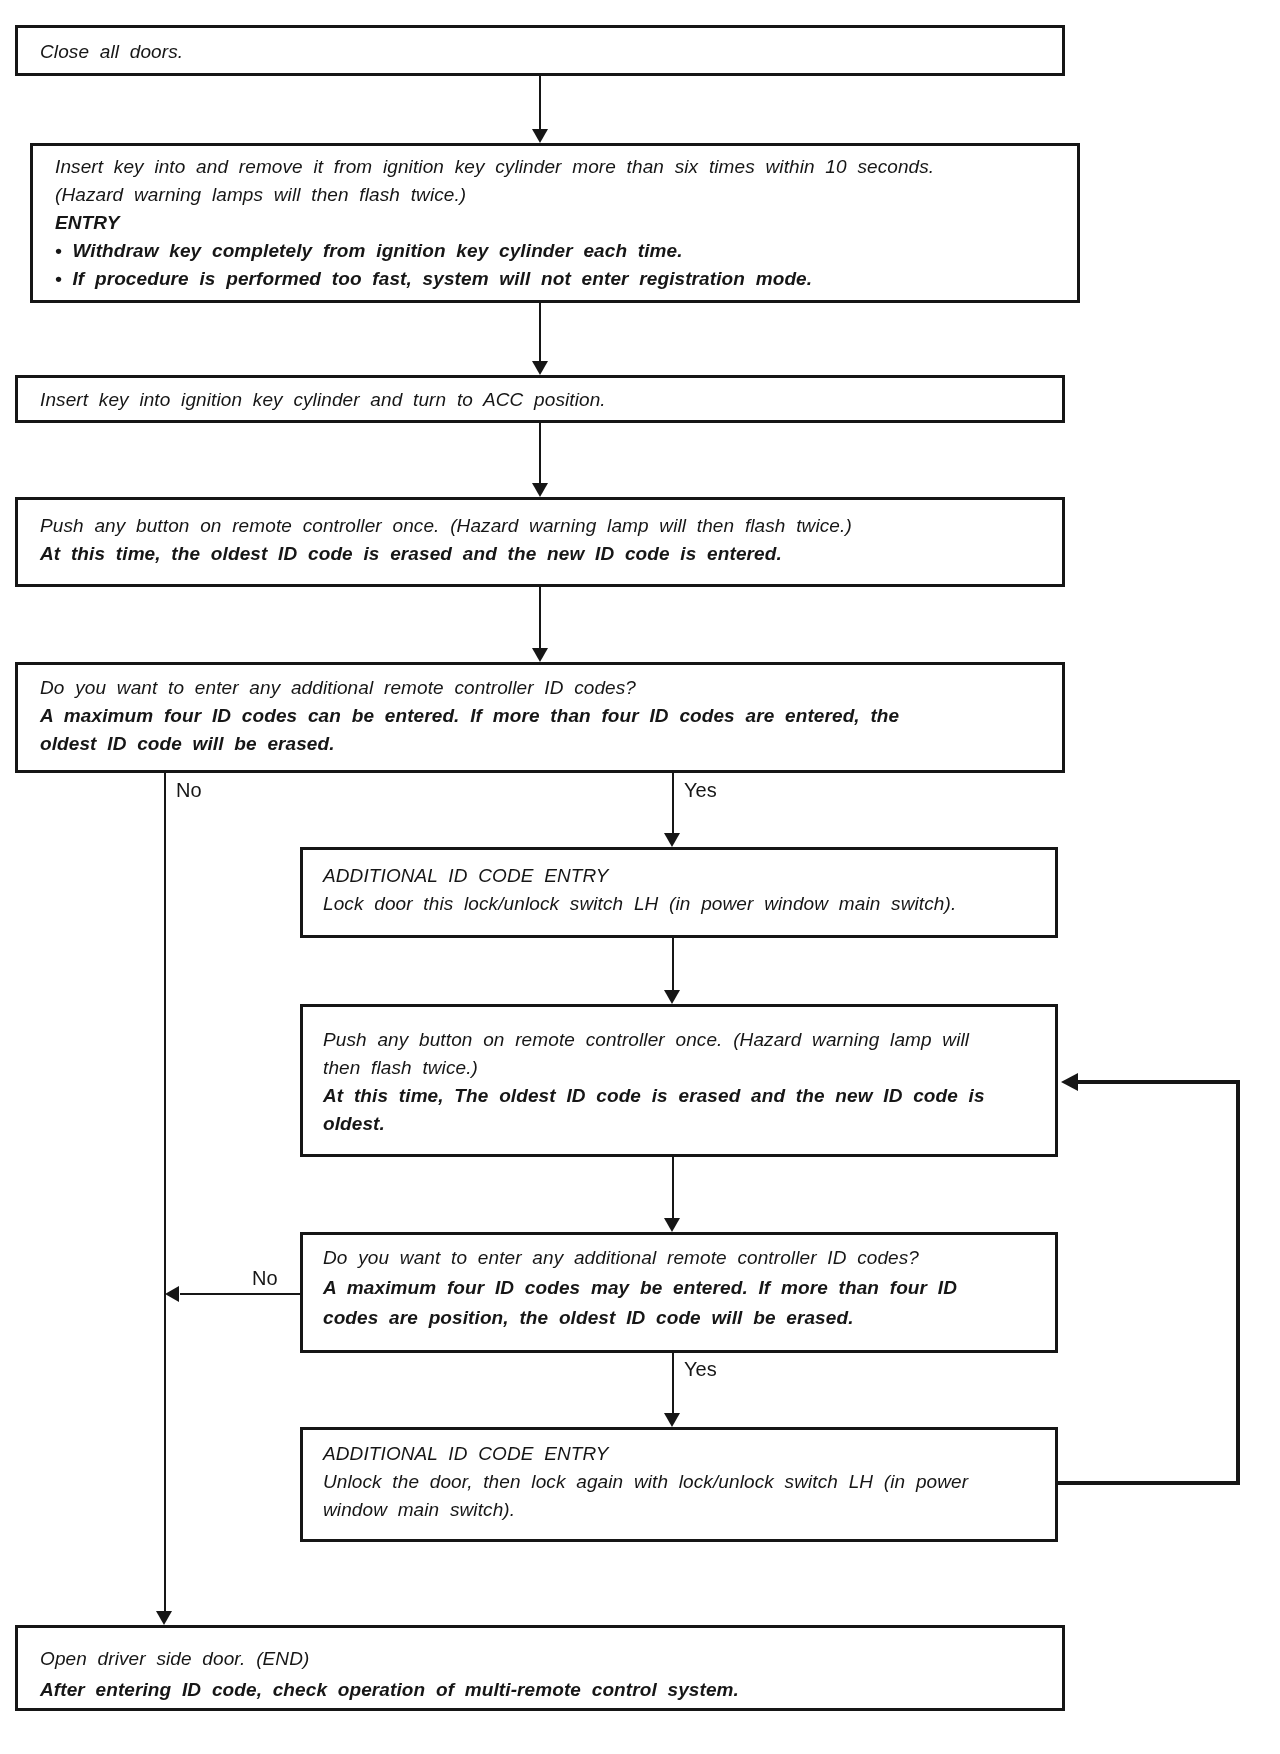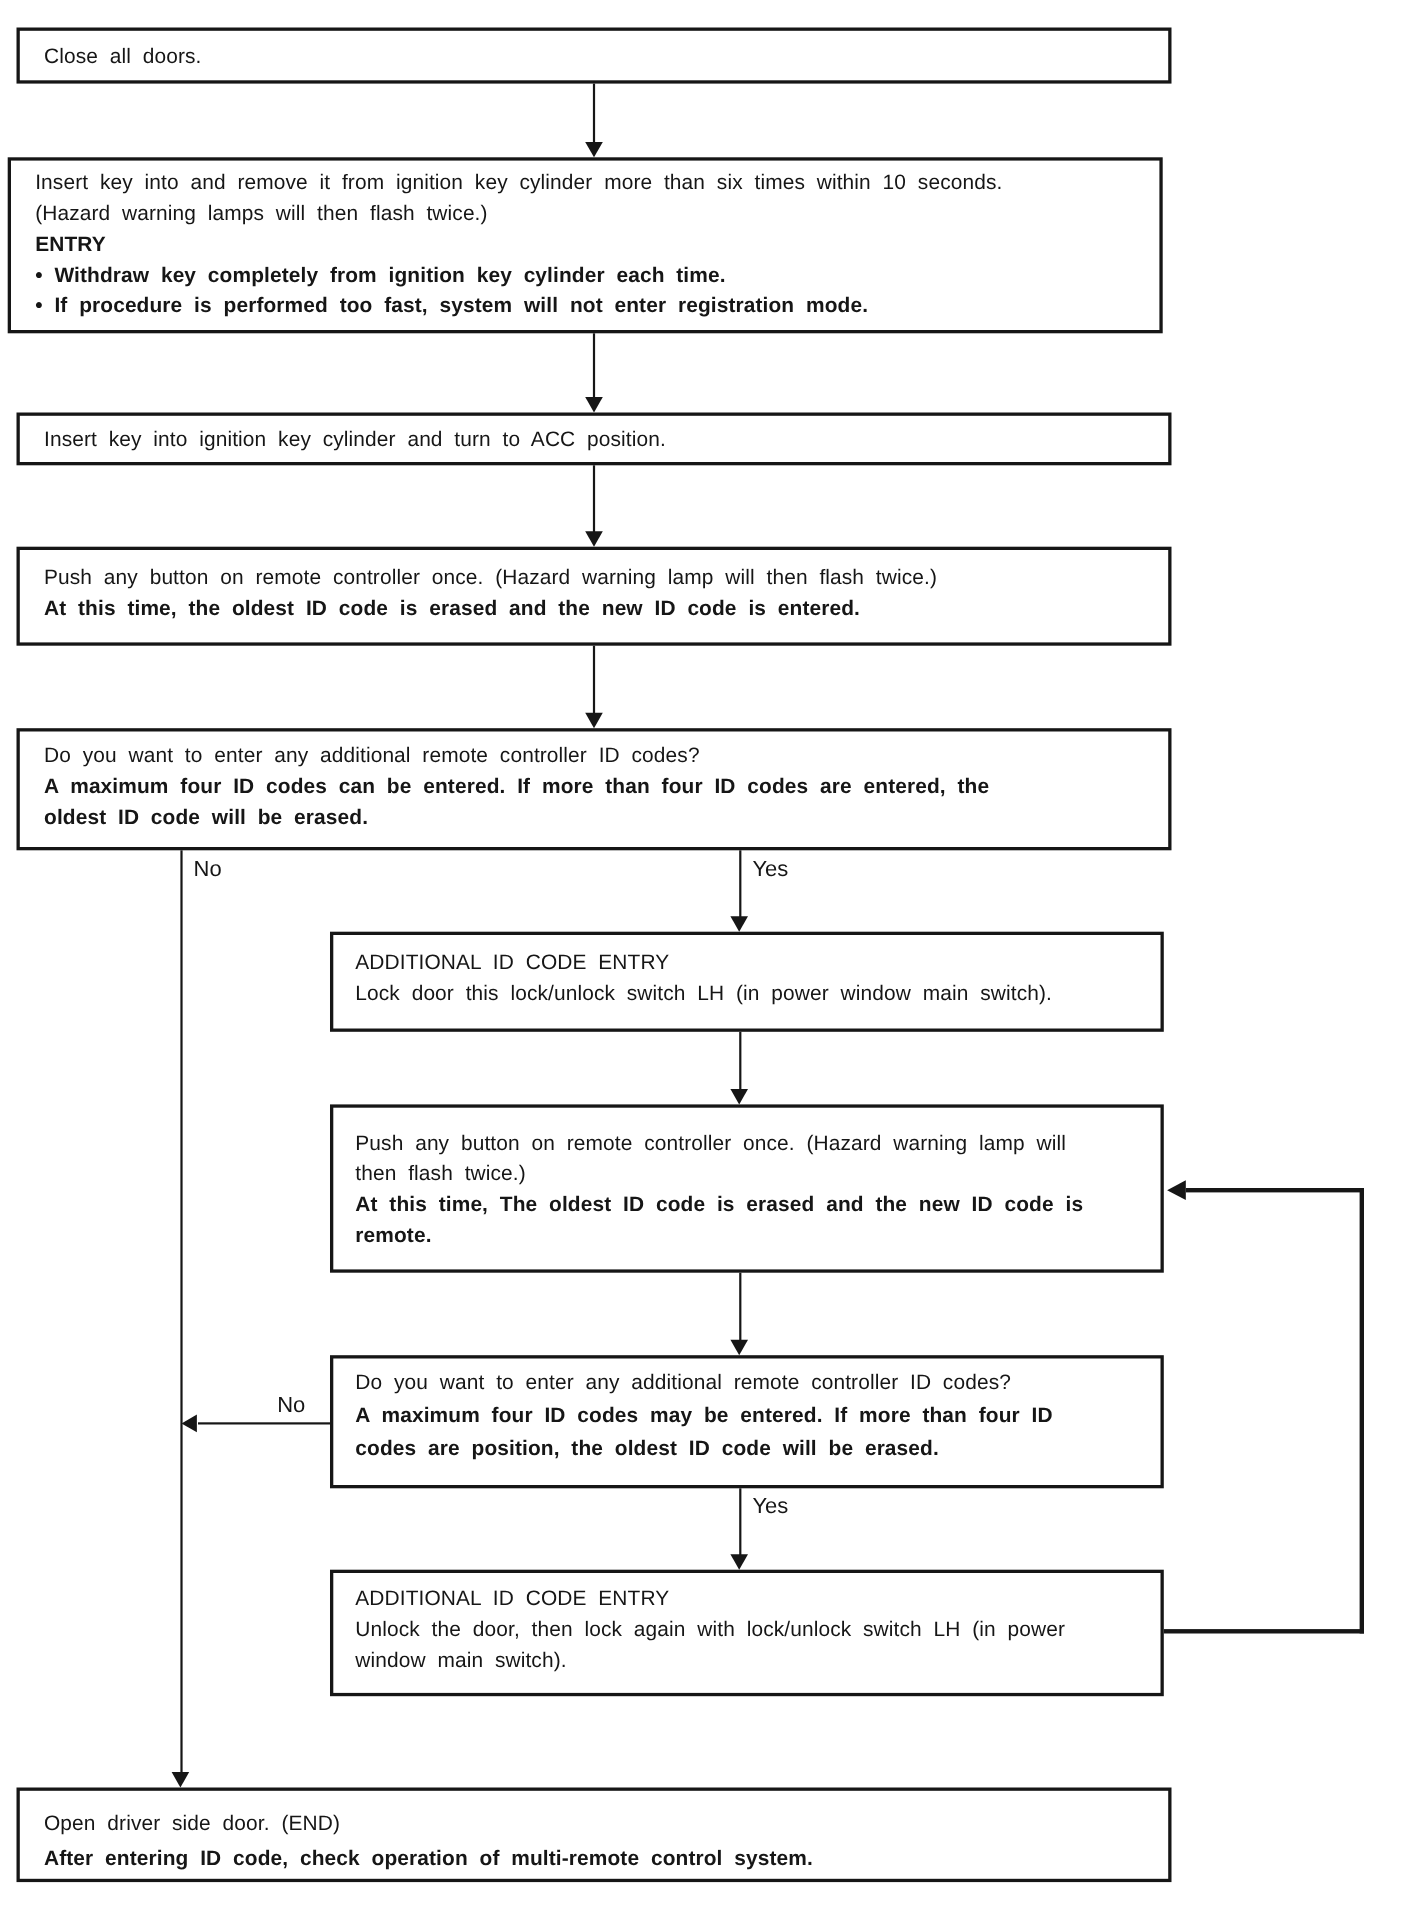--- a/index.html
+++ b/index.html
@@ -2,40 +2,40 @@
 <html><head>
 <meta charset="utf-8">
 <style>
   html,body{margin:0;padding:0;background:#e8e8e8;}
   #canvas{
     position:relative;width:1280px;height:1754px;background:#ffffff;
     font-family:"Liberation Sans","DejaVu Sans",sans-serif;color:#161616;
     overflow:hidden;
   }
   .box{
-    position:absolute;box-sizing:border-box;border:3px solid #161616;background:#ffffff;
+    position:absolute;box-sizing:border-box;border:3px solid #161616;background:#ffffff;font-style:italic;
   }
   .ln{
     margin:0;font-size:19px;line-height:28px;color:#161616;
     word-spacing:0.28em;letter-spacing:0.1px;white-space:normal;
   }
   .b{font-weight:bold;}
   .vline,.hline{position:absolute;background:#161616;}
   .arr-d{position:absolute;width:0;height:0;
     border-left:8px solid transparent;border-right:8px solid transparent;
     border-top:14px solid #161616;}
   .arr-l{position:absolute;width:0;height:0;
     border-top:8px solid transparent;border-bottom:8px solid transparent;
     border-right:14px solid #161616;}
   .arr-l.big{border-top-width:9px;border-bottom-width:9px;border-right-width:17px;}
   .lbl{position:absolute;font-size:20px;line-height:24px;color:#161616;}
 
   
   #box-close      {left:15px; top:25px;  width:1050px;height:51px; padding:10px 22px 0 22px;}
-  #box-insert6    {left:7px; top:143px; width:1050px;height:160px;padding:7px 22px 0 22px;}
+  #box-insert6    {left:30px; top:143px; width:1050px;height:160px;padding:7px 22px 0 22px;}
   #box-acc        {left:15px; top:375px; width:1050px;height:48px; padding:8px 22px 0 22px;}
   #box-push1      {left:15px; top:497px; width:1050px;height:90px; padding:12px 22px 0 22px;}
   #box-decision1  {left:15px; top:662px; width:1050px;height:111px;padding:9px 22px 0 22px;}
   #box-end        {left:15px; top:1625px;width:1050px;height:86px; padding:15px 22px 0 22px;}
   #box-end .ln    {line-height:31px;}
   
   #box-entry1     {left:300px;top:847px; width:758px; height:91px; padding:12px 20px 0 20px;}
   #box-push2      {left:300px;top:1004px;width:758px; height:153px;padding:19px 20px 0 20px;}
   #box-decision2  {left:300px;top:1232px;width:758px; height:121px;padding:8px 20px 0 20px;}
   #box-decision2 .ln{line-height:30px;}
@@ -99,21 +99,21 @@
 
   <div class="box" id="box-entry1">
     <p class="ln">ADDITIONAL ID CODE ENTRY</p>
     <p class="ln">Lock door this lock/unlock switch LH (in power window main switch).</p>
   </div>
 
   <div class="box" id="box-push2">
     <p class="ln">Push any button on remote controller once. (Hazard warning lamp will</p>
     <p class="ln">then flash twice.)</p>
     <p class="ln b">At this time, The oldest ID code is erased and the new ID code is</p>
-    <p class="ln b">remote.</p>
+    <p class="ln b">oldest.</p>
   </div>
 
   <div class="box" id="box-decision2">
     <p class="ln">Do you want to enter any additional remote controller ID codes?</p>
     <p class="ln b">A maximum four ID codes may be entered. If more than four ID</p>
     <p class="ln b">codes are position, the oldest ID code will be erased.</p>
   </div>
 
   <div class="box" id="box-entry2">
     <p class="ln">ADDITIONAL ID CODE ENTRY</p>

